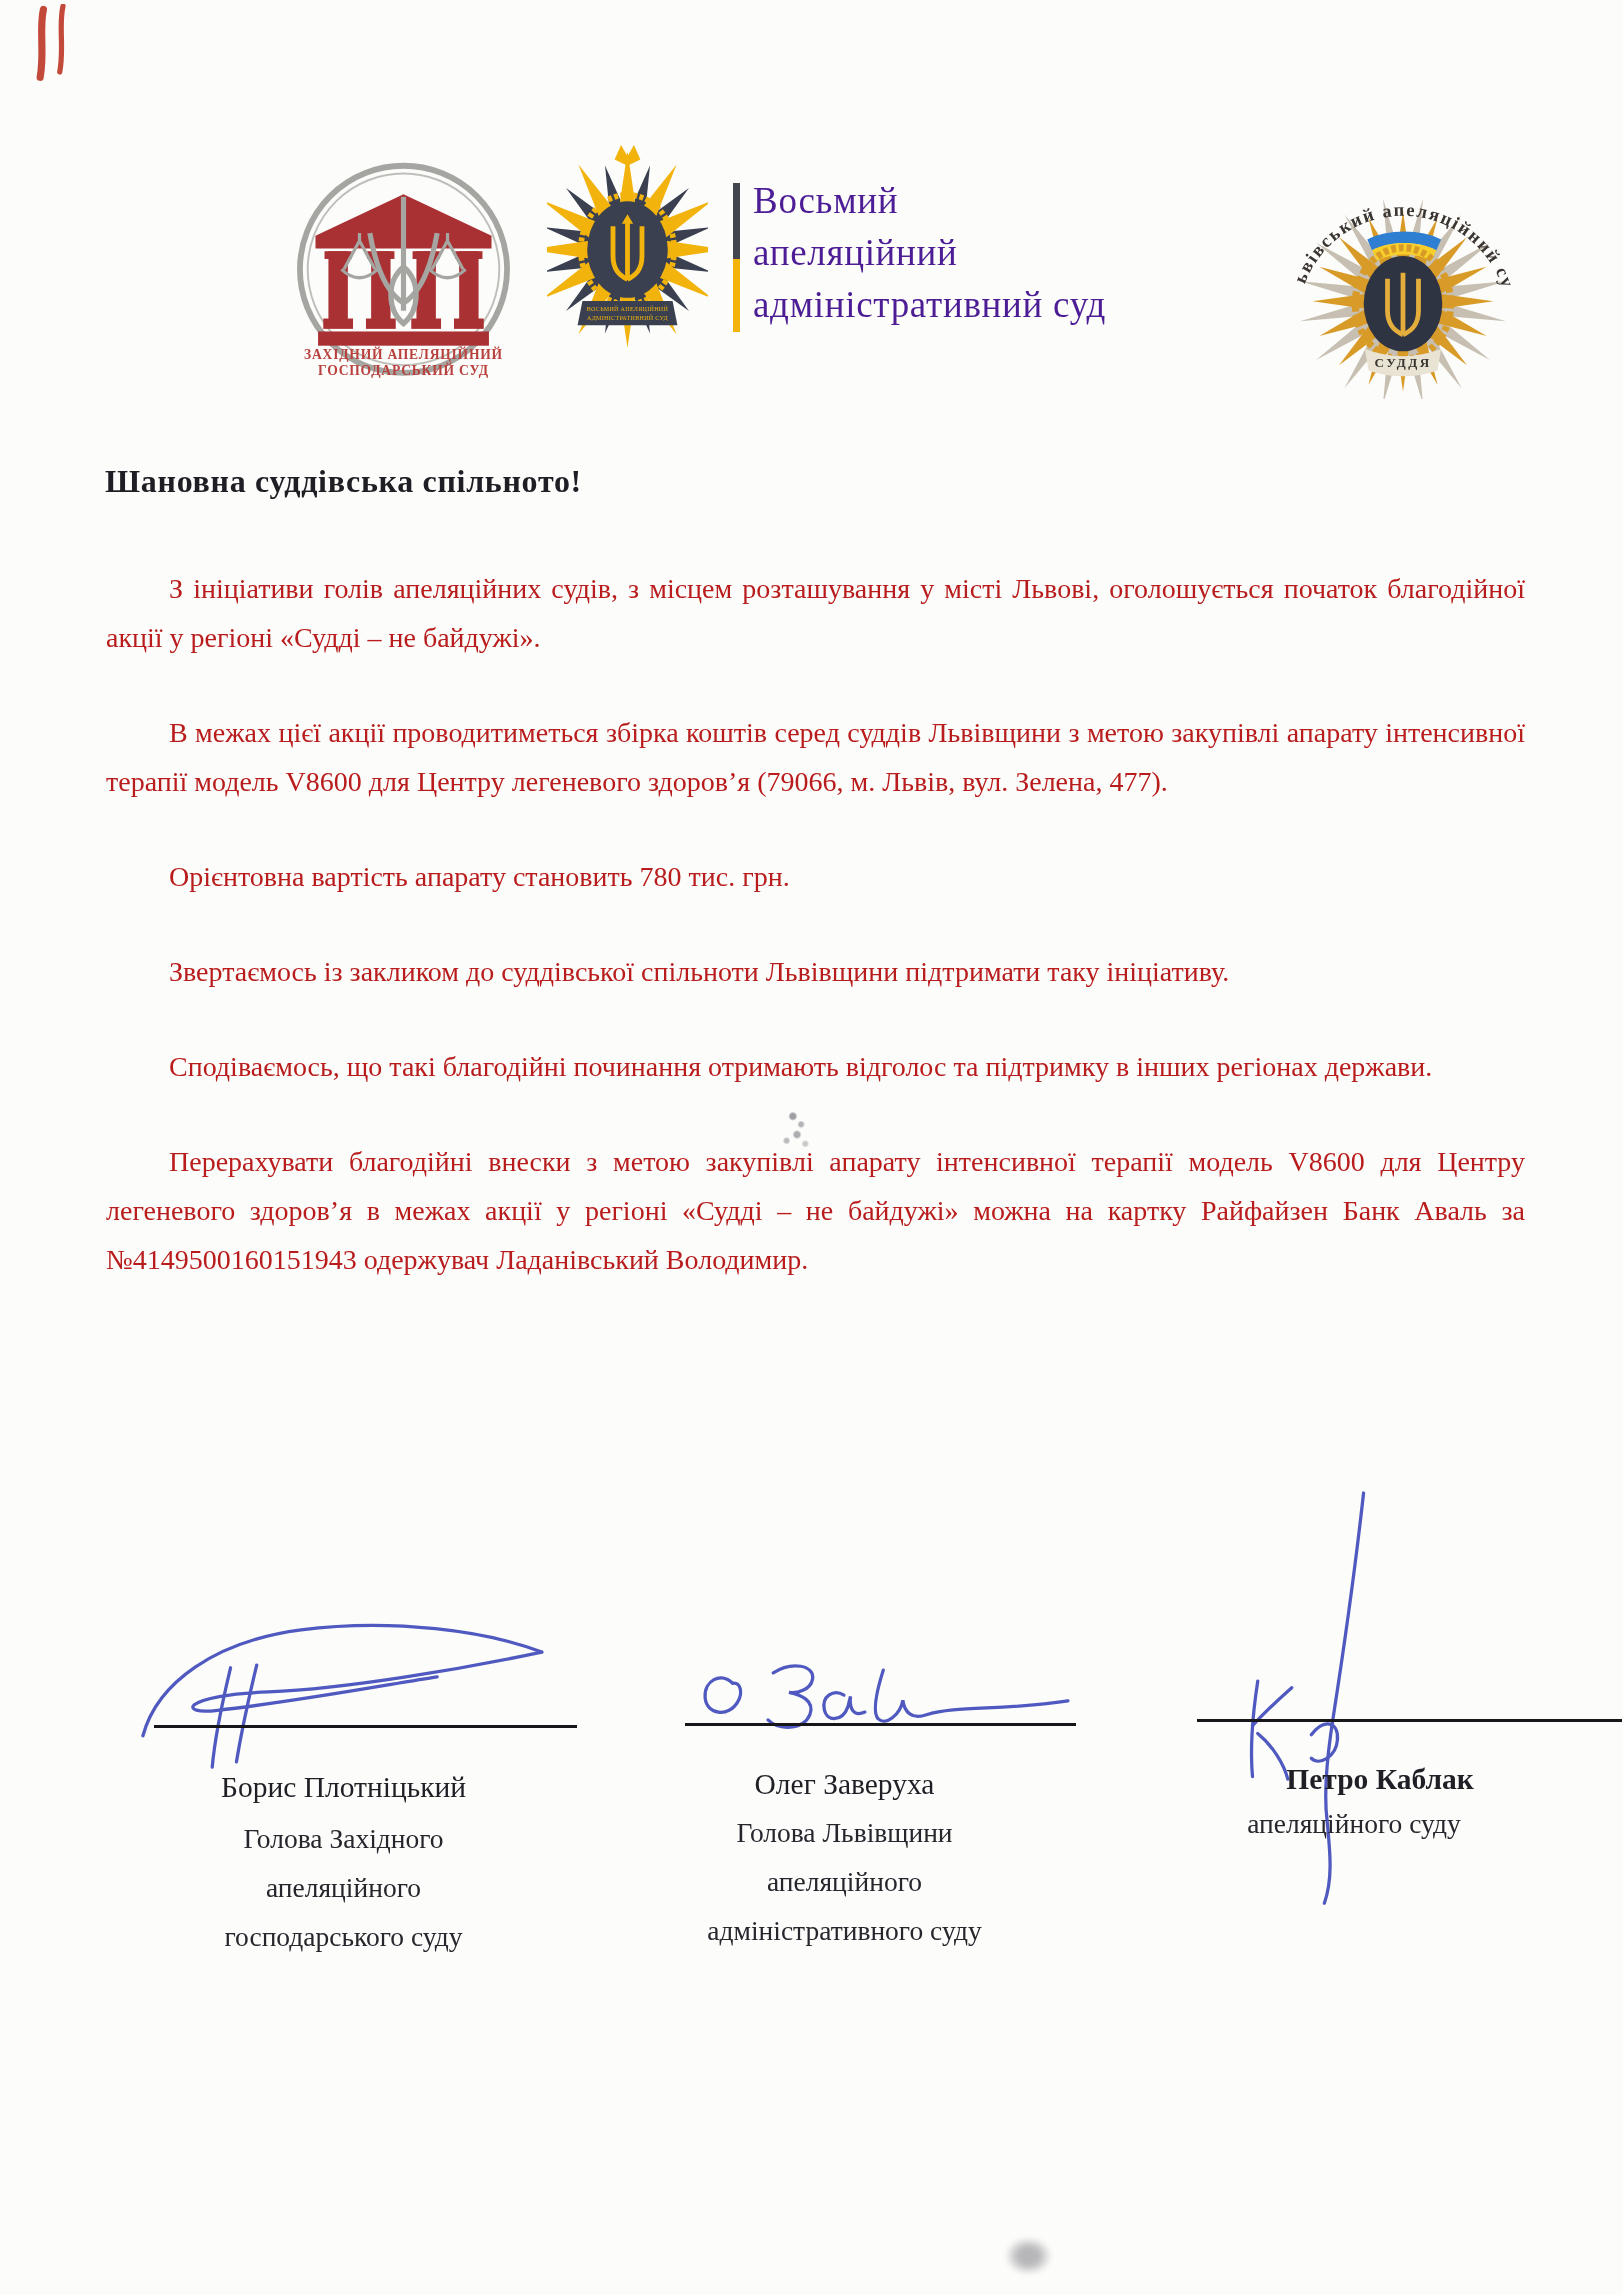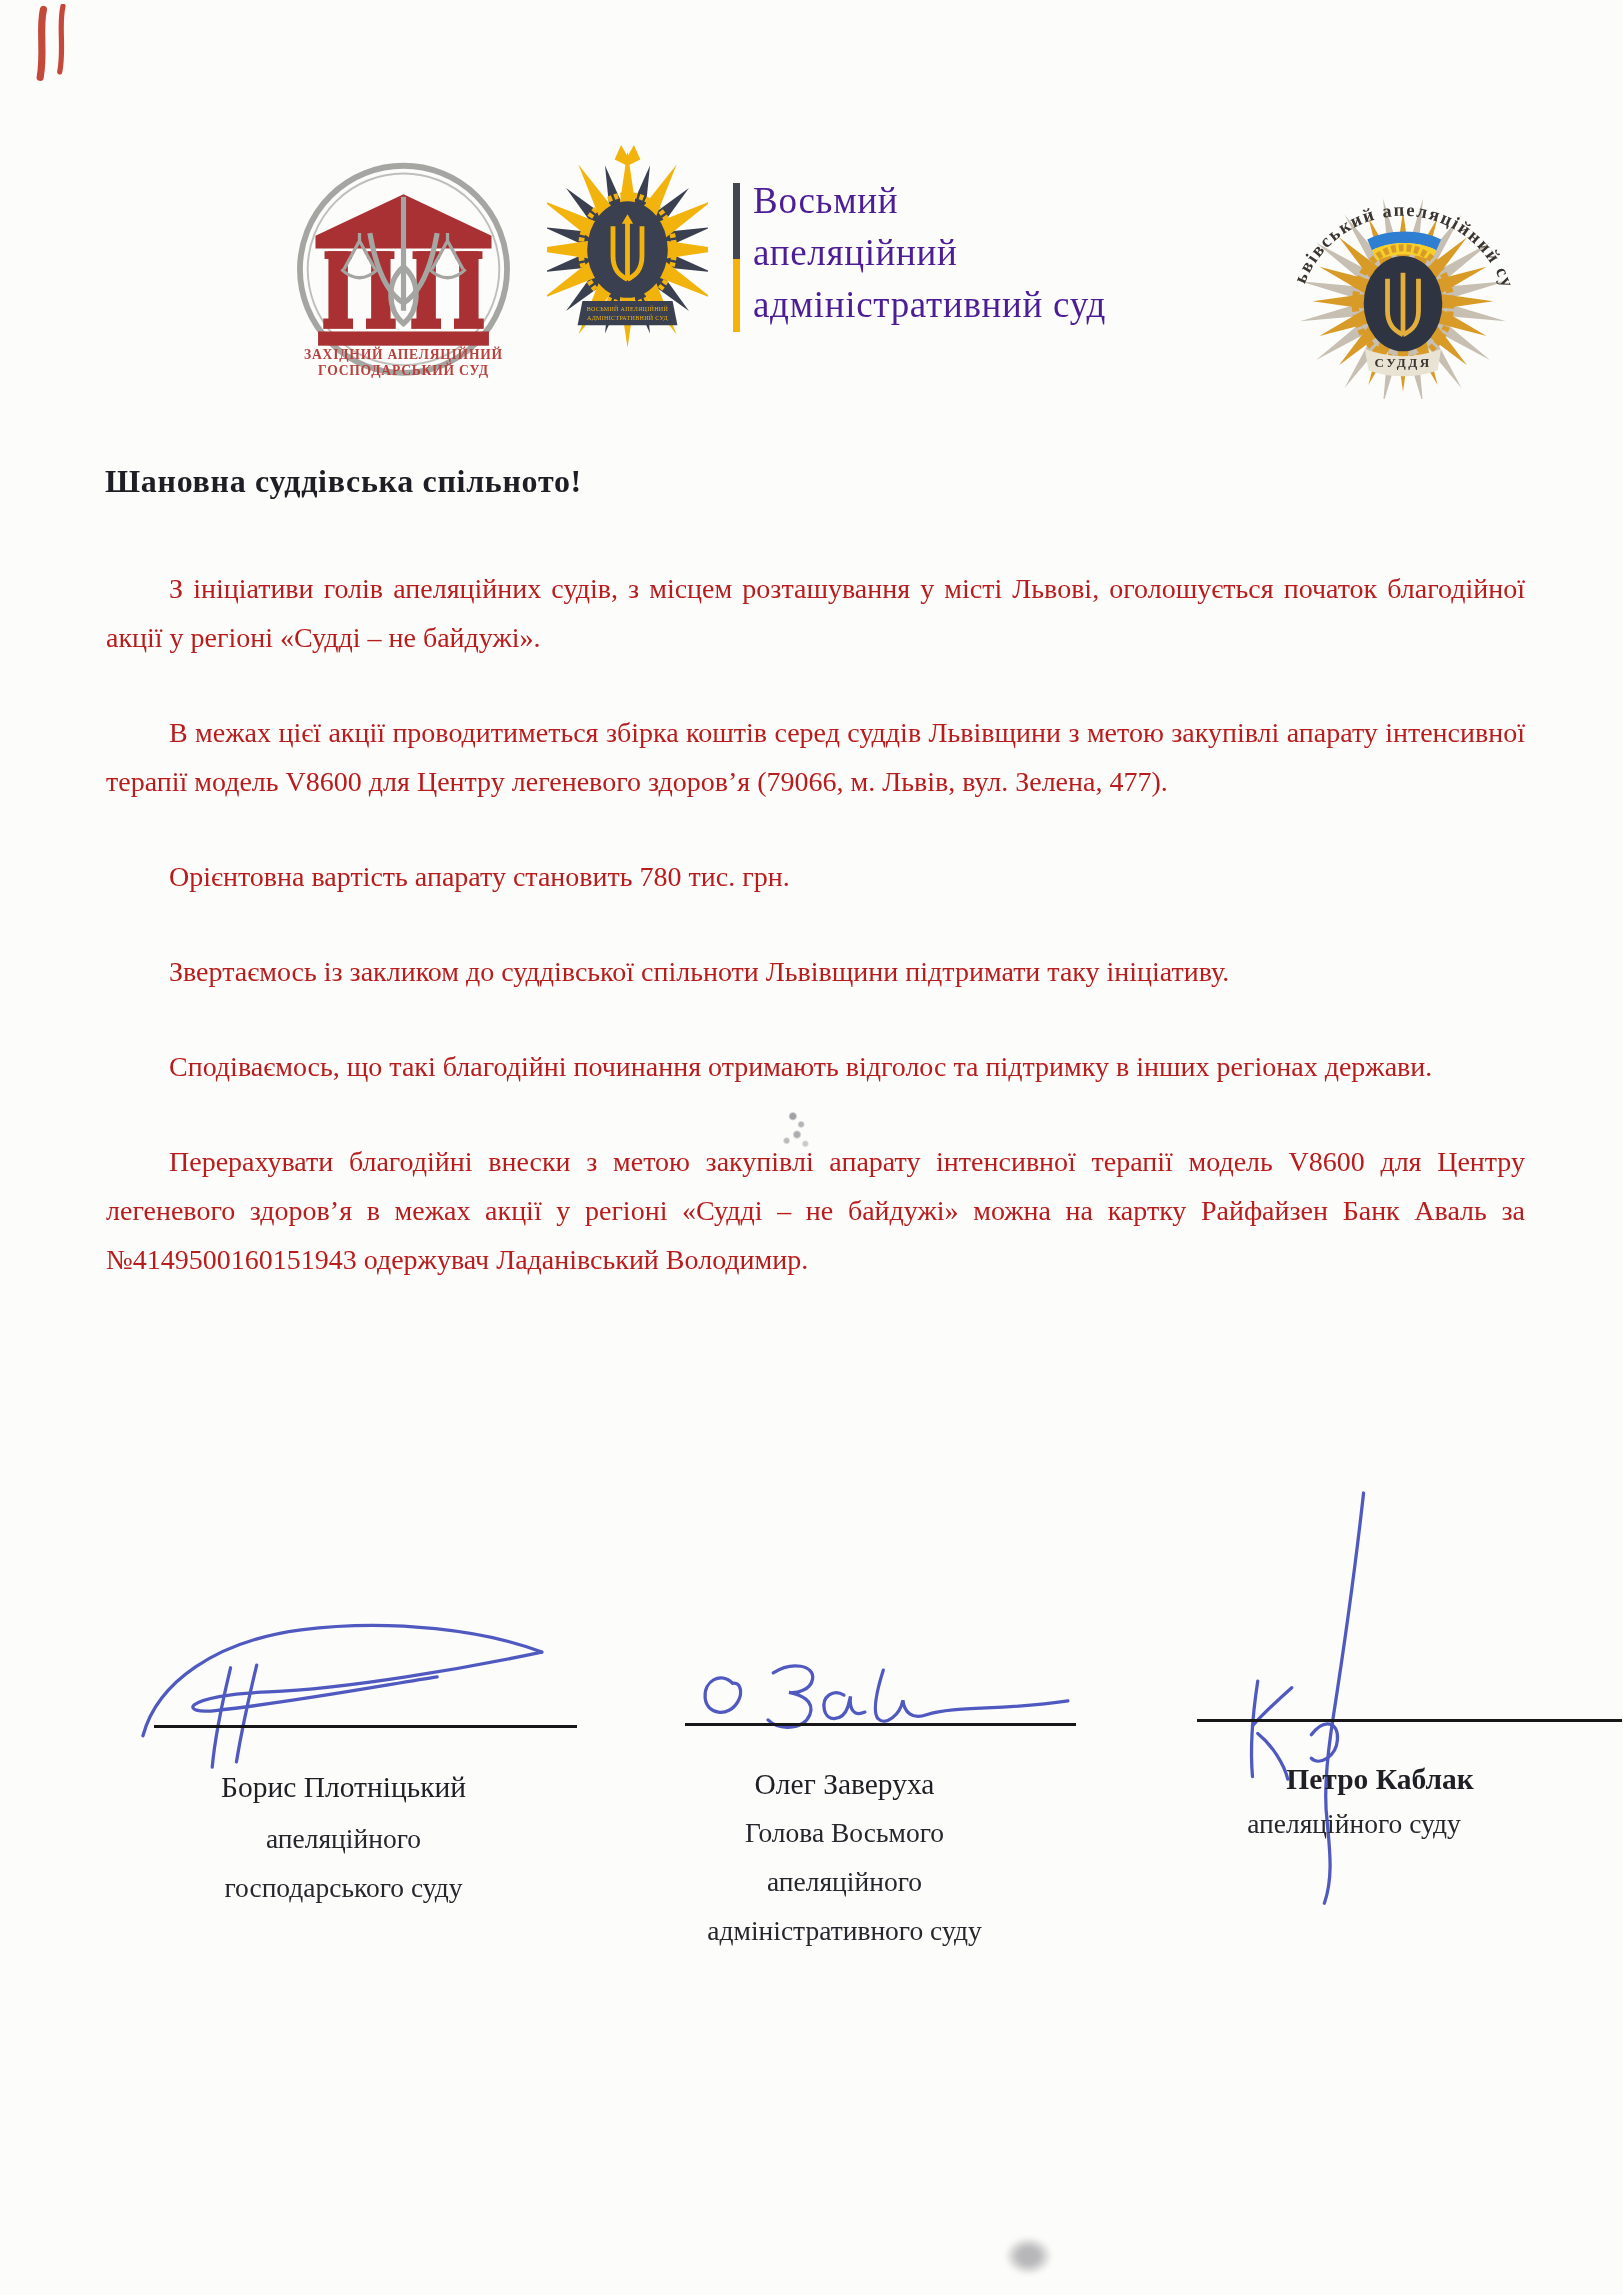--- a/index.html
+++ b/index.html
@@ -276,25 +276,26 @@
 
   <div id="sig-line-1" class="sig-line"></div>
   <div id="sig-line-2" class="sig-line"></div>
   <div id="sig-line-3" class="sig-line"></div>
 
   <div id="sig-name-1" class="sig-name">Борис Плотніцький</div>
   <div id="sig-name-2" class="sig-name">Олег Заверуха</div>
   <div id="sig-name-3" class="sig-name">Петро Каблак</div>
 
   <div id="sig-role-1" class="sig-role">
+    <div>Голова Західного</div>
     <div>апеляційного</div>
     <div>господарського суду</div>
   </div>
   <div id="sig-role-2" class="sig-role">
-    <div>Голова Восьмого</div>
+    <div>Голова Львівщини</div>
     <div>апеляційного</div>
     <div>адміністративного суду</div>
   </div>
   <div id="sig-role-3" class="sig-role">
     <div>апеляційного суду</div>
   </div>
 
 </div>
 
 

